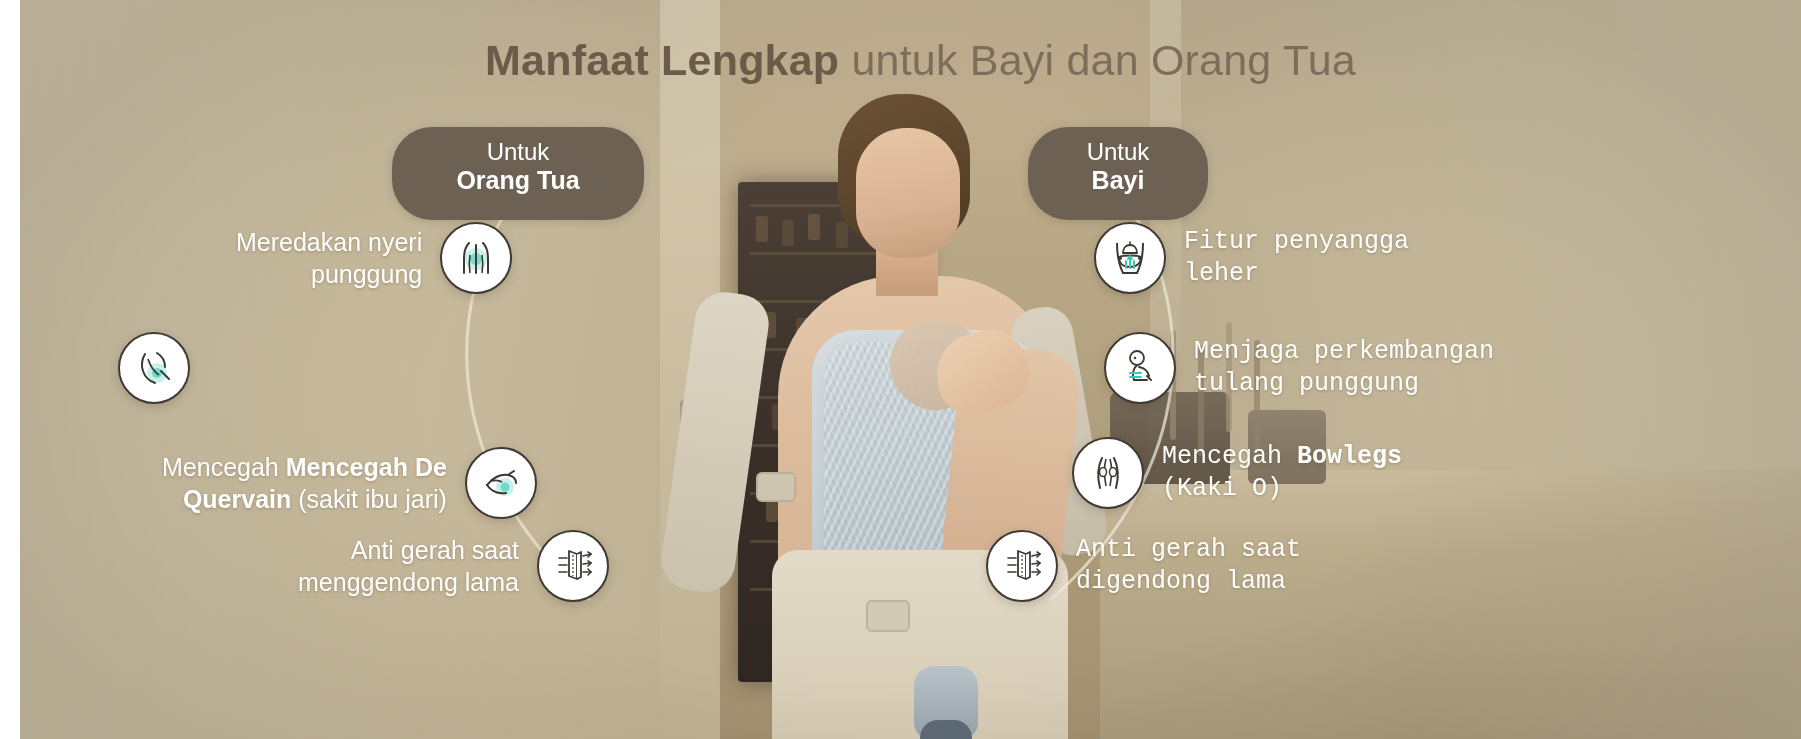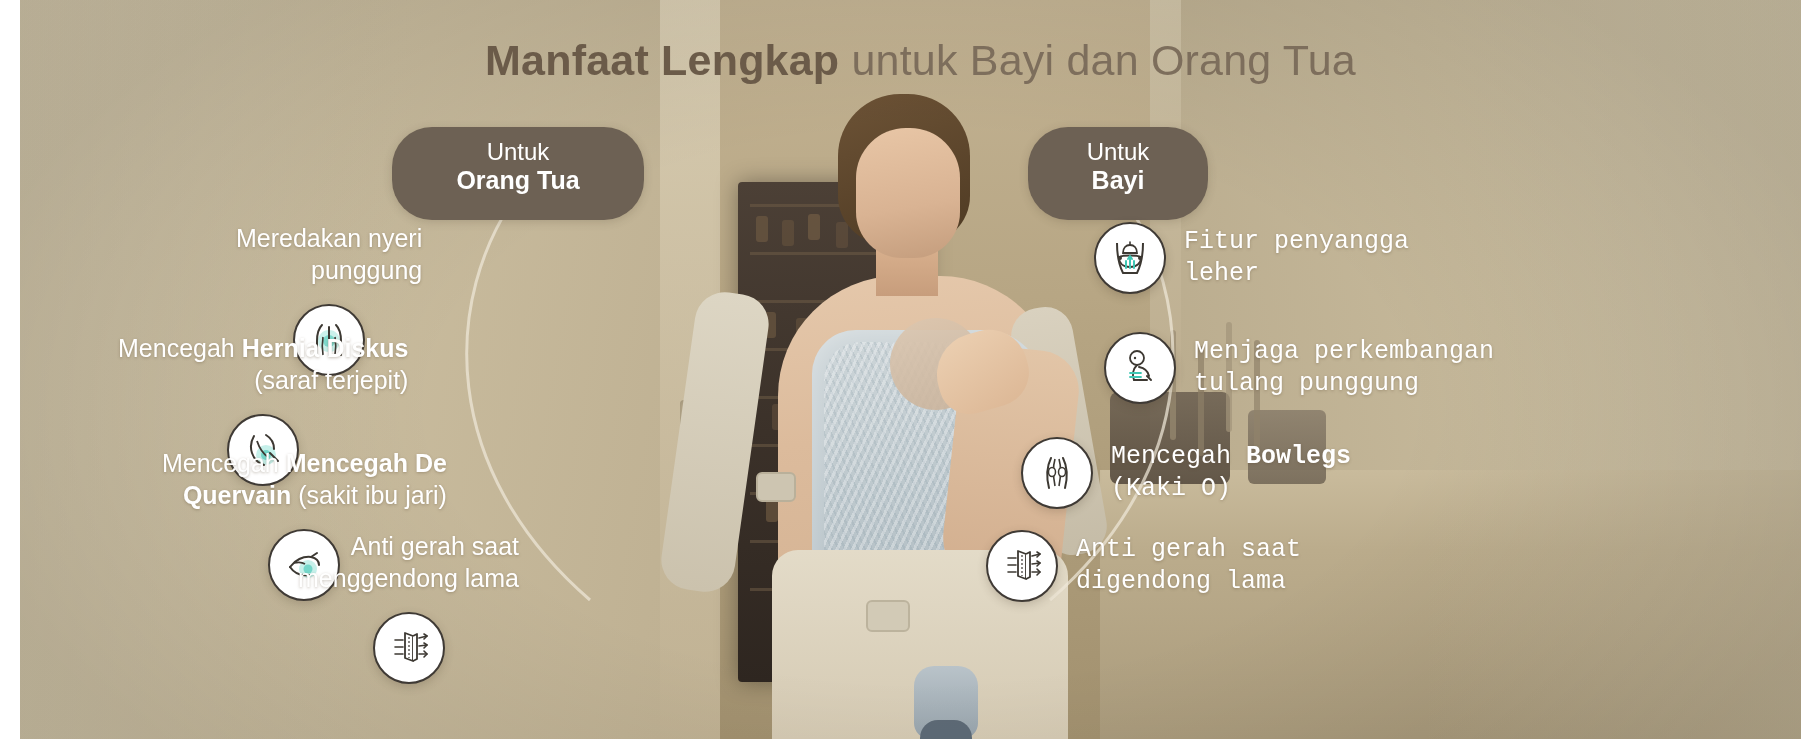--- a/index.html
+++ b/index.html
@@ -223,21 +223,21 @@
   }
   .benefit .txt {
     font-size: 25px;
     line-height: 1.28;
     color: #ffffff;
     font-weight: 400;
     text-shadow: 0 1px 3px rgba(90,72,50,.35);
     white-space: nowrap;
   }
   .benefit .txt b { font-weight: 700; }
-  .side-left  { flex-direction: column; }
+  .side-left  { flex-direction: row; }
   .side-left .txt { text-align: right; }
   .side-right .txt { text-align: left; font-family: Liberation Mono, monospace; }
 
   .icon-badge {
     flex: 0 0 auto;
     width: 72px; height: 72px;
     border-radius: 50%;
     background: #ffffff;
     border: 2px solid #3f3a35;
     display: flex; align-items: center; justify-content: center;
@@ -246,21 +246,21 @@
   .icon-badge svg { display: block; }
 
   
   .b-l1 { left: 216px; top: 222px; }
   .b-l2 { left:  98px; top: 332px; }
   .b-l3 { left: 142px; top: 447px; }
   .b-l4 { left: 278px; top: 530px; }
   
   .b-r1 { left: 1074px; top: 222px; }
   .b-r2 { left: 1084px; top: 332px; }
-  .b-r3 { left: 1001px; top: 437px; }
+  .b-r3 { left: 1052px; top: 437px; }
   .b-r4 { left:  966px; top: 530px; }
 </style>
 </head>
 <body>
 
 <div class="stage">
 
   <div class="bg-base"></div>
   <div class="bg-left-wall"></div>
   <div class="bg-right-wall"></div>
@@ -323,24 +323,20 @@
         <path d="M16 8 C12 12,11 18,11 24 L11 38" fill="none" stroke="#3c3832" stroke-width="2" stroke-linecap="round"></path>
         <path d="M30 8 C34 12,35 18,35 24 L35 38" fill="none" stroke="#3c3832" stroke-width="2" stroke-linecap="round"></path>
         <path d="M23 10 L23 38" fill="none" stroke="#3c3832" stroke-width="2" stroke-linecap="round"></path>
         <path d="M17 20 C16 26,16 32,17 38" fill="none" stroke="#3c3832" stroke-width="1.6"></path>
         <path d="M29 20 C30 26,30 32,29 38" fill="none" stroke="#3c3832" stroke-width="1.6"></path>
       </svg>
     </div>
   </div>
 
   <div class="benefit side-left b-l2">
-    <div class="txt">
-      <span>Mencegah </span><b>Hernia Diskus</b><br>
-      <span>(saraf terjepit)</span>
-    </div>
     <div class="icon-badge">
       <svg width="46" height="46" viewBox="0 0 46 46">
         <circle cx="26" cy="28" r="10" fill="#4fd0bd" opacity=".32"></circle>
         <circle cx="26" cy="28" r="5" fill="#3fc7b4" opacity=".6"></circle>
         <path d="M14 9 C11 14,10 20,12 26 C14 32,18 36,24 38" fill="none" stroke="#3c3832" stroke-width="2" stroke-linecap="round"></path>
         <path d="M26 8 C31 11,34 16,34 22" fill="none" stroke="#3c3832" stroke-width="2" stroke-linecap="round"></path>
         <path d="M17 14 C19 20,22 26,28 30" fill="none" stroke="#3c3832" stroke-width="1.8"></path>
         <path d="M30 26 L38 34" fill="none" stroke="#3c3832" stroke-width="2" stroke-linecap="round"></path>
       </svg>
     </div>

